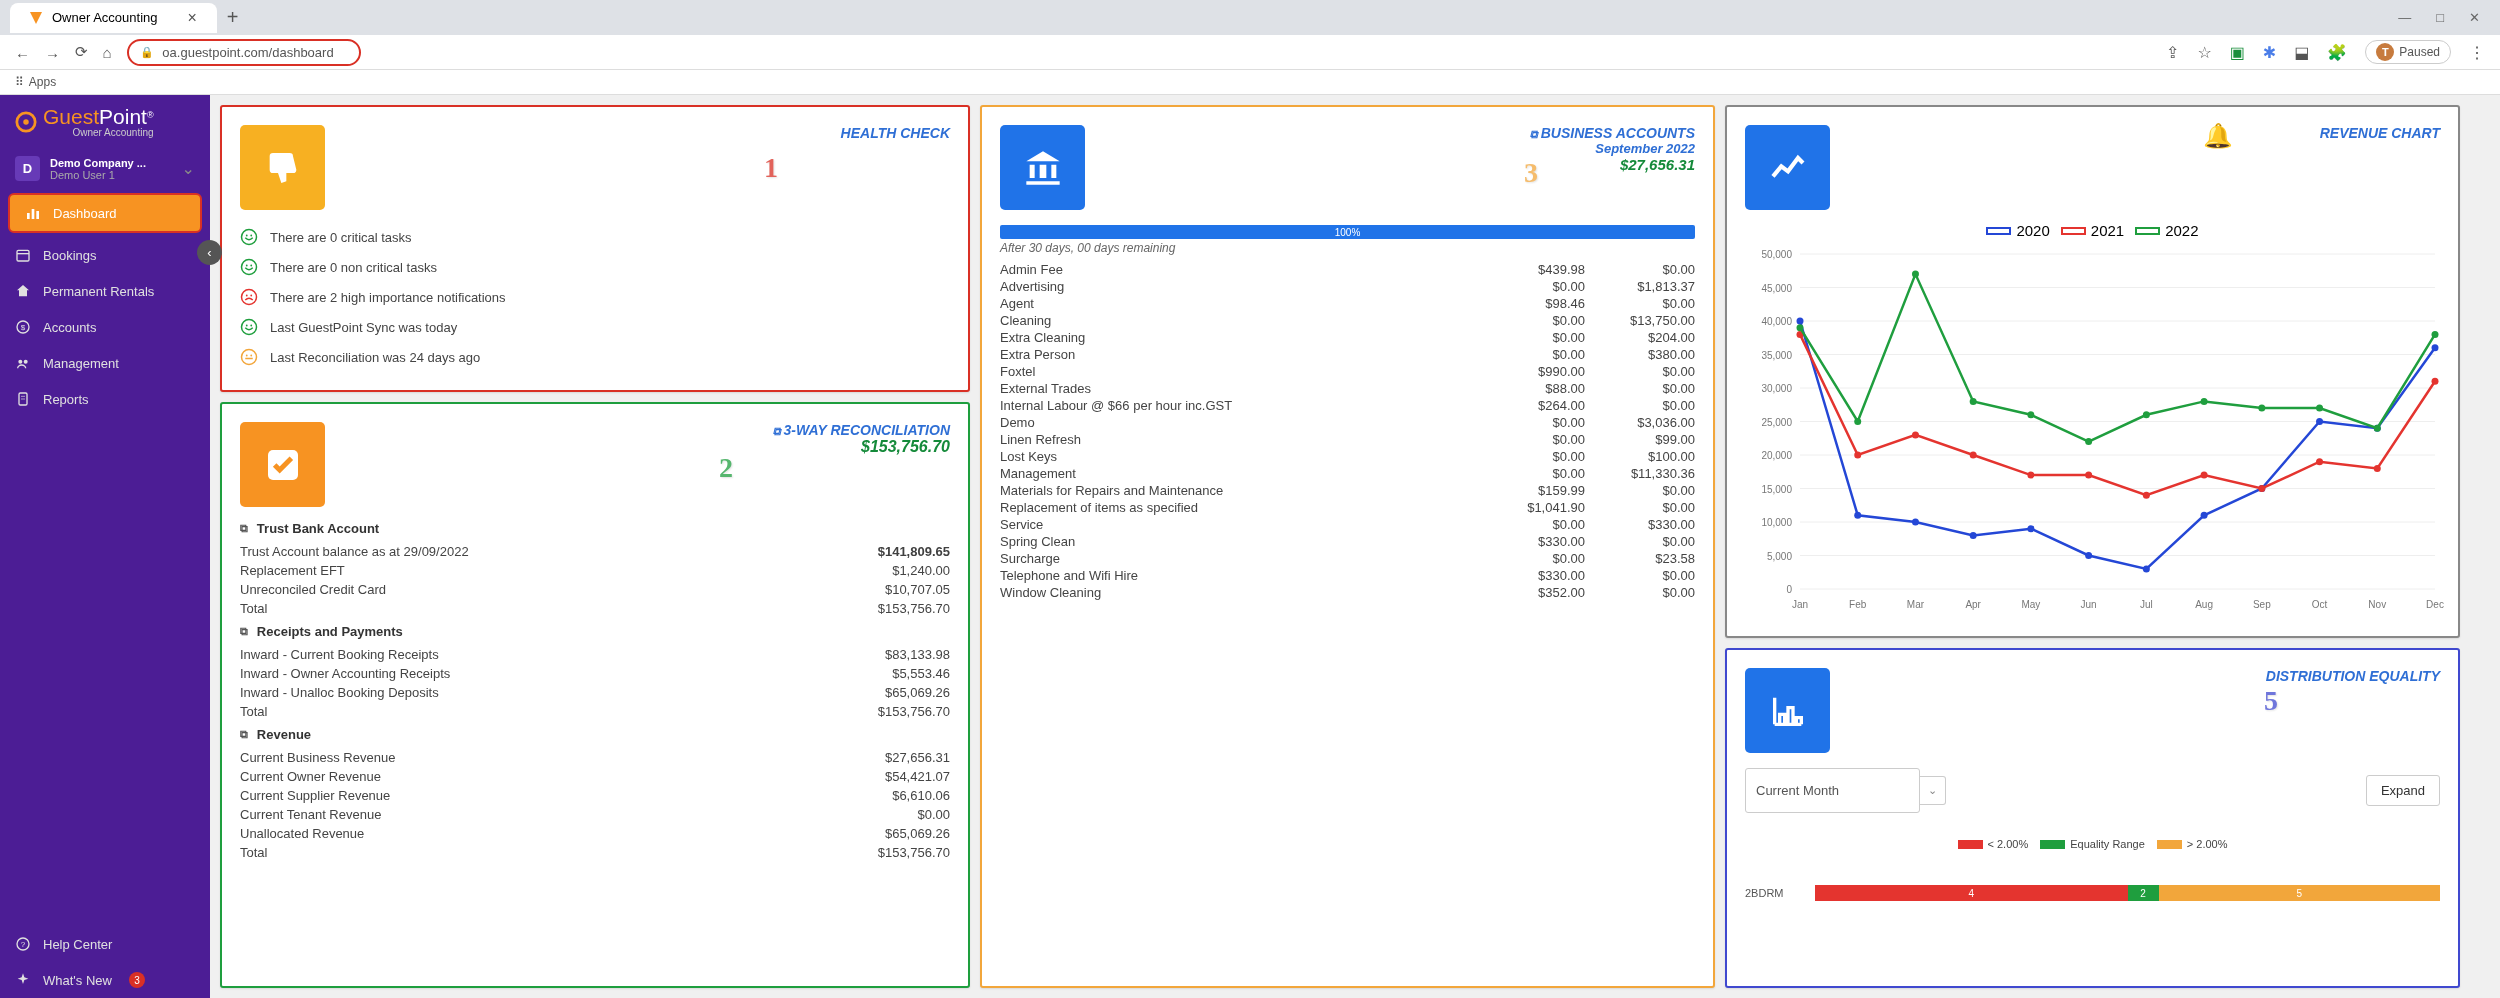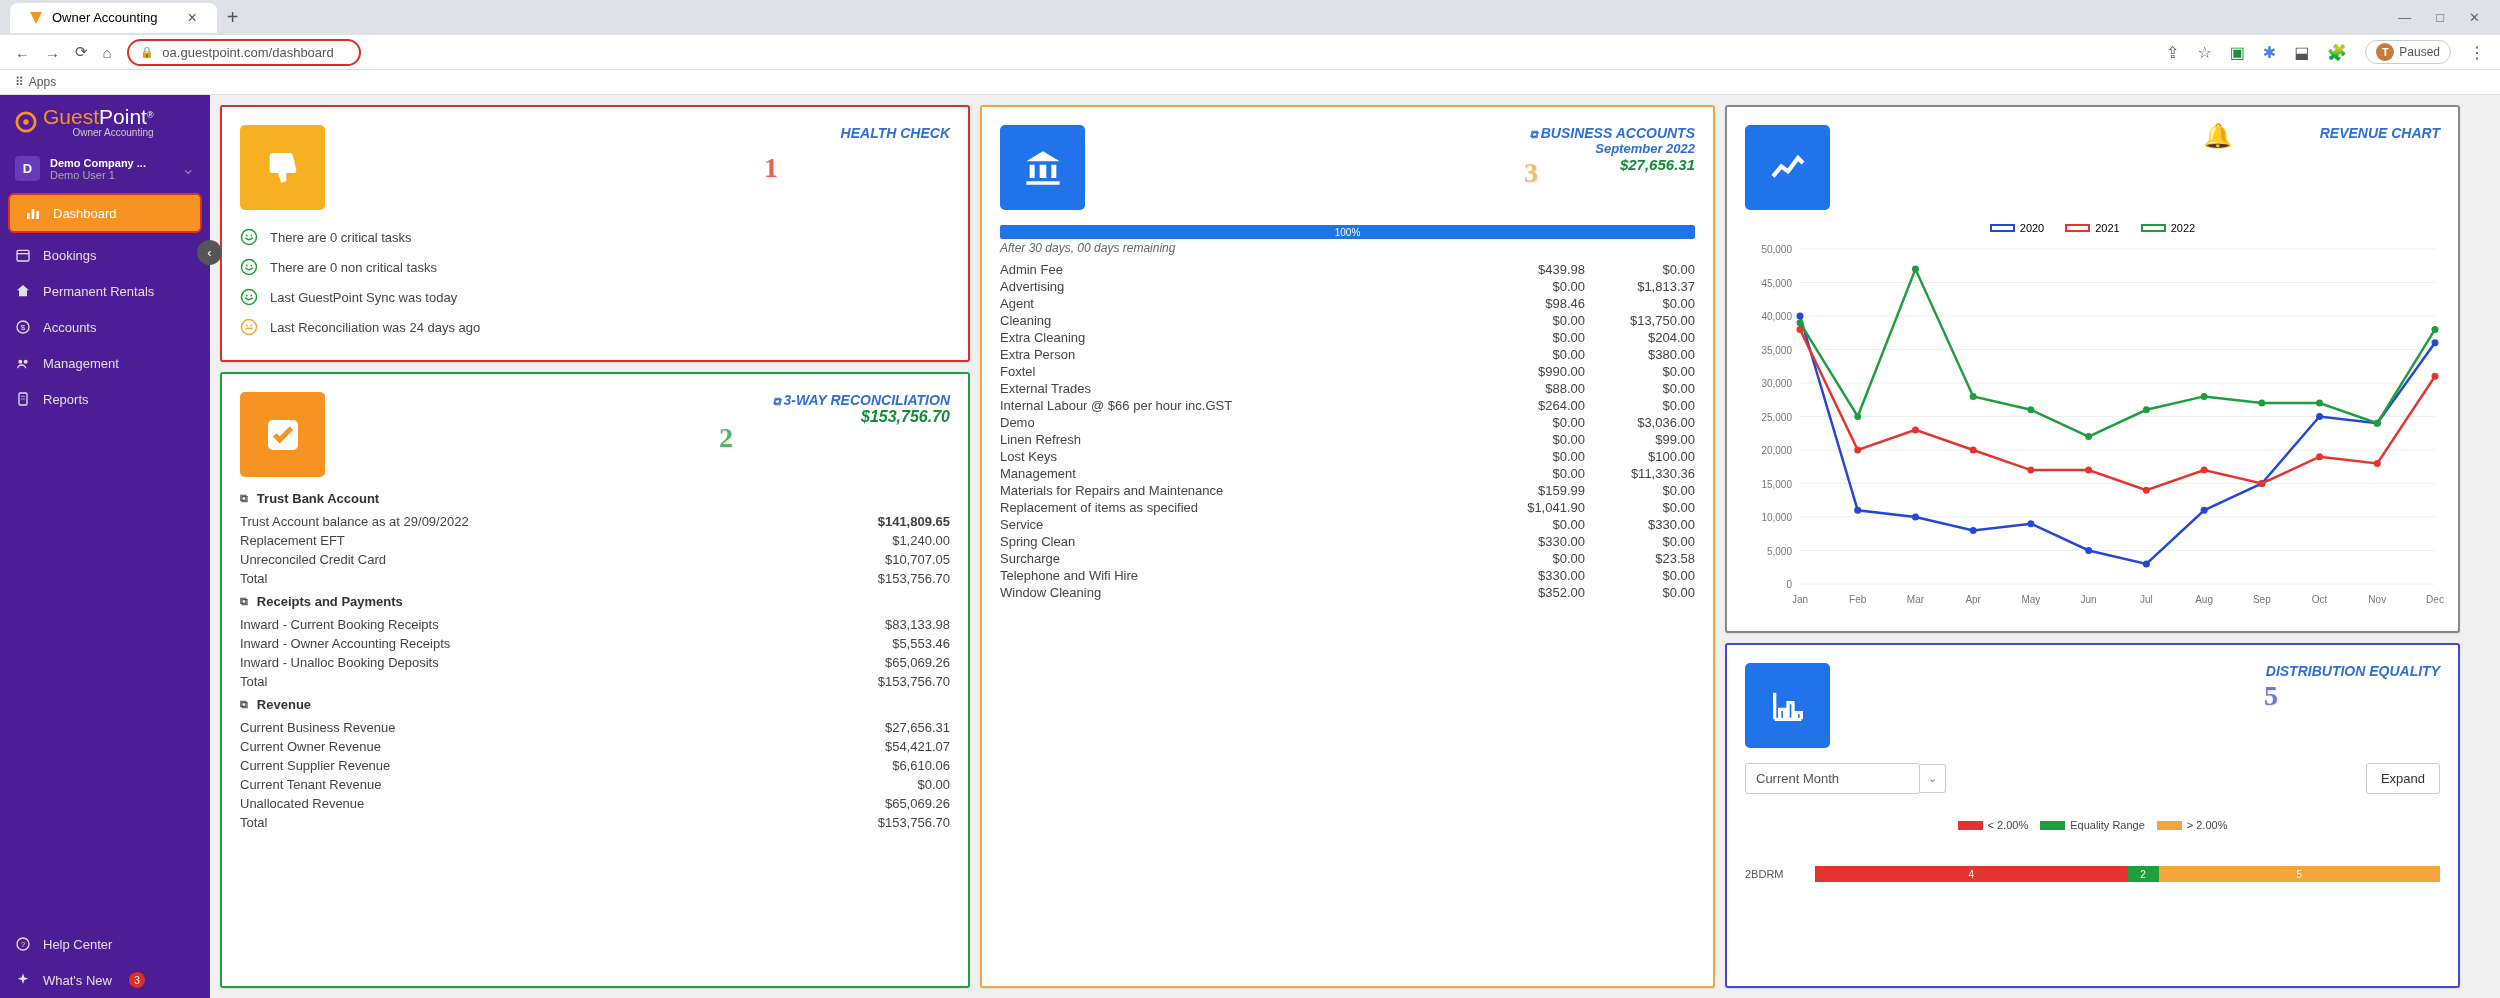--- a/index.html
+++ b/index.html
@@ -94,27 +94,27 @@
 .ba-head{display:flex;font-weight:bold;color:#333;padding:3px 0;}
 .ba-row{display:flex;color:#444;padding:1px 0;}
 .ba-c1{flex:1;}
 .ba-c2{width:100px;text-align:right;}
 .ba-c3{width:110px;text-align:right;}
 .ba-amt-green{color:#158a3a;font-weight:bold;font-size:15px;}
 
 
 .bell{position:absolute;top:15px;right:225px;color:#bbb;font-size:24px;}
 .chart-wrap{margin-top:12px;}
-.legend{display:flex;justify-content:center;gap:21px;font-size:11px;margin-bottom:5px;}
+.legend{display:flex;justify-content:center;gap:11px;font-size:15px;margin-bottom:5px;}
 .legend-item{display:flex;align-items:center;gap:5px;}
 .legend-swatch{width:25px;height:8px;border:2px solid;}
 
 
 .de-controls{display:flex;align-items:center;gap:10px;margin-top:15px;}
-.de-select{border:1px solid #ccc;border-radius:3px;padding:7px 10px;width:175px;display:flex;justify-content:space-between;align-items:center;font-size:13px;color:#555;}
+.de-select{border:1px solid #ccc;border-radius:3px;padding:14px 10px;width:175px;display:flex;justify-content:space-between;align-items:center;font-size:13px;color:#555;}
 .de-chev-box{border:1px solid #ccc;border-left:0;padding:7px 8px;font-size:11px;color:#888;border-radius:0 3px 3px 0;margin-left:-10px;}
 .expand-btn{margin-left:auto;border:1px solid #ccc;border-radius:3px;padding:7px 14px;font-size:13px;color:#333;background:#fff;}
 .de-legend{display:flex;justify-content:center;gap:12px;font-size:11px;color:#444;margin-top:25px;}
 .de-leg-sw{width:25px;height:9px;}
 .de-bar-row{display:flex;align-items:center;margin-top:35px;gap:15px;}
 .de-label{font-size:11px;color:#555;width:55px;}
 .de-bar{flex:1;height:16px;display:flex;}
 .de-seg{height:100%;display:flex;align-items:center;justify-content:center;color:#fff;font-size:10px;}
 </style>
 </head>
@@ -278,20 +278,29 @@
               <span>There are 0 critical tasks</span>
             </div>
             <div class="hc-item">
               <svg class="hc-icon" viewBox="0 0 24 24">
                 <circle cx="12" cy="12" r="10" fill="none" stroke="#1f9e3e" stroke-width="2"></circle>
                 <circle cx="9" cy="10" r="1.2" fill="#1f9e3e"></circle>
                 <circle cx="15" cy="10" r="1.2" fill="#1f9e3e"></circle>
                 <path d="M7 13q5 5 10 0" stroke="#1f9e3e" stroke-width="2" fill="none"></path>
               </svg>
               <span>There are 0 non critical tasks</span>
+            </div>
+            <div class="hc-item">
+              <svg class="hc-icon" viewBox="0 0 24 24">
+                <circle cx="12" cy="12" r="10" fill="none" stroke="#e4342f" stroke-width="2"></circle>
+                <circle cx="9" cy="10" r="1.2" fill="#e4342f"></circle>
+                <circle cx="15" cy="10" r="1.2" fill="#e4342f"></circle>
+                <path d="M7 16q5 -5 10 0" stroke="#e4342f" stroke-width="2" fill="none"></path>
+              </svg>
+              <span>There are 2 high importance notifications</span>
             </div>
             <div class="hc-item">
               <svg class="hc-icon" viewBox="0 0 24 24">
                 <circle cx="12" cy="12" r="10" fill="none" stroke="#1f9e3e" stroke-width="2"></circle>
                 <circle cx="9" cy="10" r="1.2" fill="#1f9e3e"></circle>
                 <circle cx="15" cy="10" r="1.2" fill="#1f9e3e"></circle>
                 <path d="M7 13q5 5 10 0" stroke="#1f9e3e" stroke-width="2" fill="none"></path>
               </svg>
               <span>Last GuestPoint Sync was today</span>
             </div>

